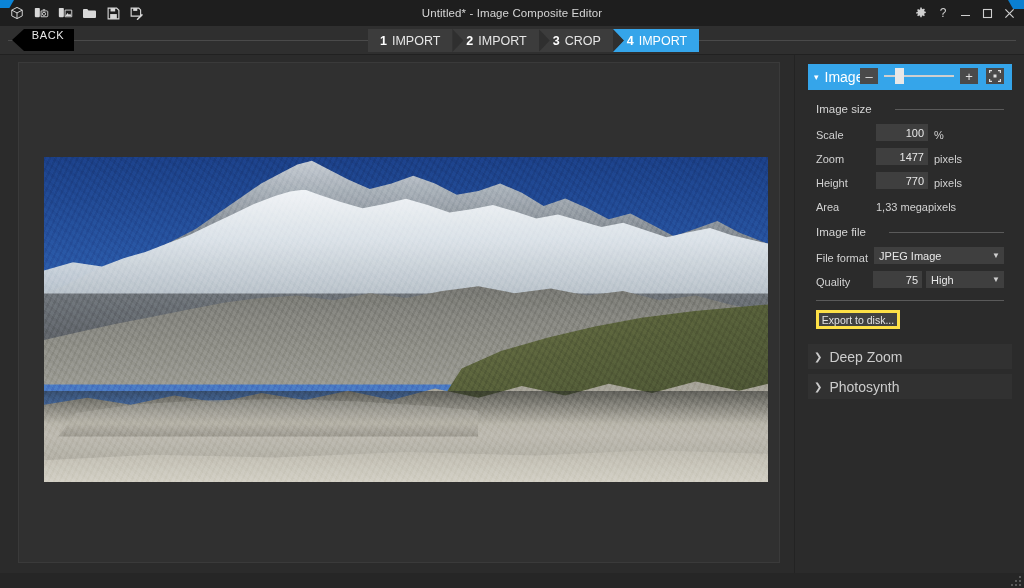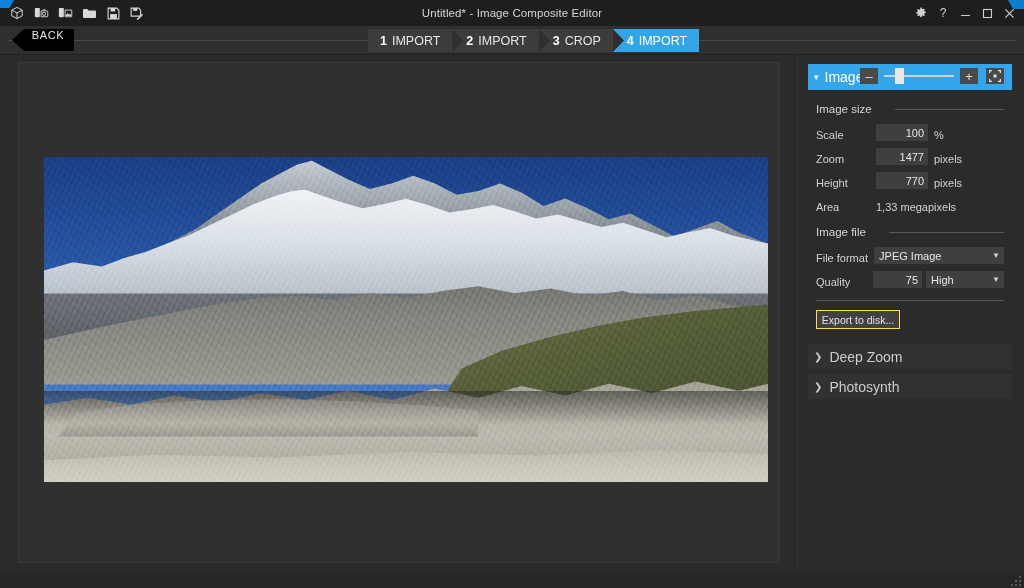--- a/index.html
+++ b/index.html
@@ -281,21 +281,21 @@
   }
   .select .cv { font-size: 8px; color: #cfcfcf; }
   #format-select { width: 134px; }
   #quality-select { width: 82px; margin-left: 4px; }
 
   .divider { height: 1px; background: #5a5a5a; margin: 12px 0 9px 0; }
 
   #export-btn {
     height: 19px; width: 84px;
     background: #414141;
-    border: 1px solid #fde047;
+    border: 3px solid #fde047;
     color: #e2e2e2; font-size: 10.5px;
     display: flex; align-items: center; justify-content: center;
   }
 
   .collapsed-header {
     height: 25px; margin: 5px 12px 0 12px;
     background: #313131;
     display: flex; align-items: center; gap: 7px;
     padding-left: 6px;
     color: #cccccc; font-size: 14px;

